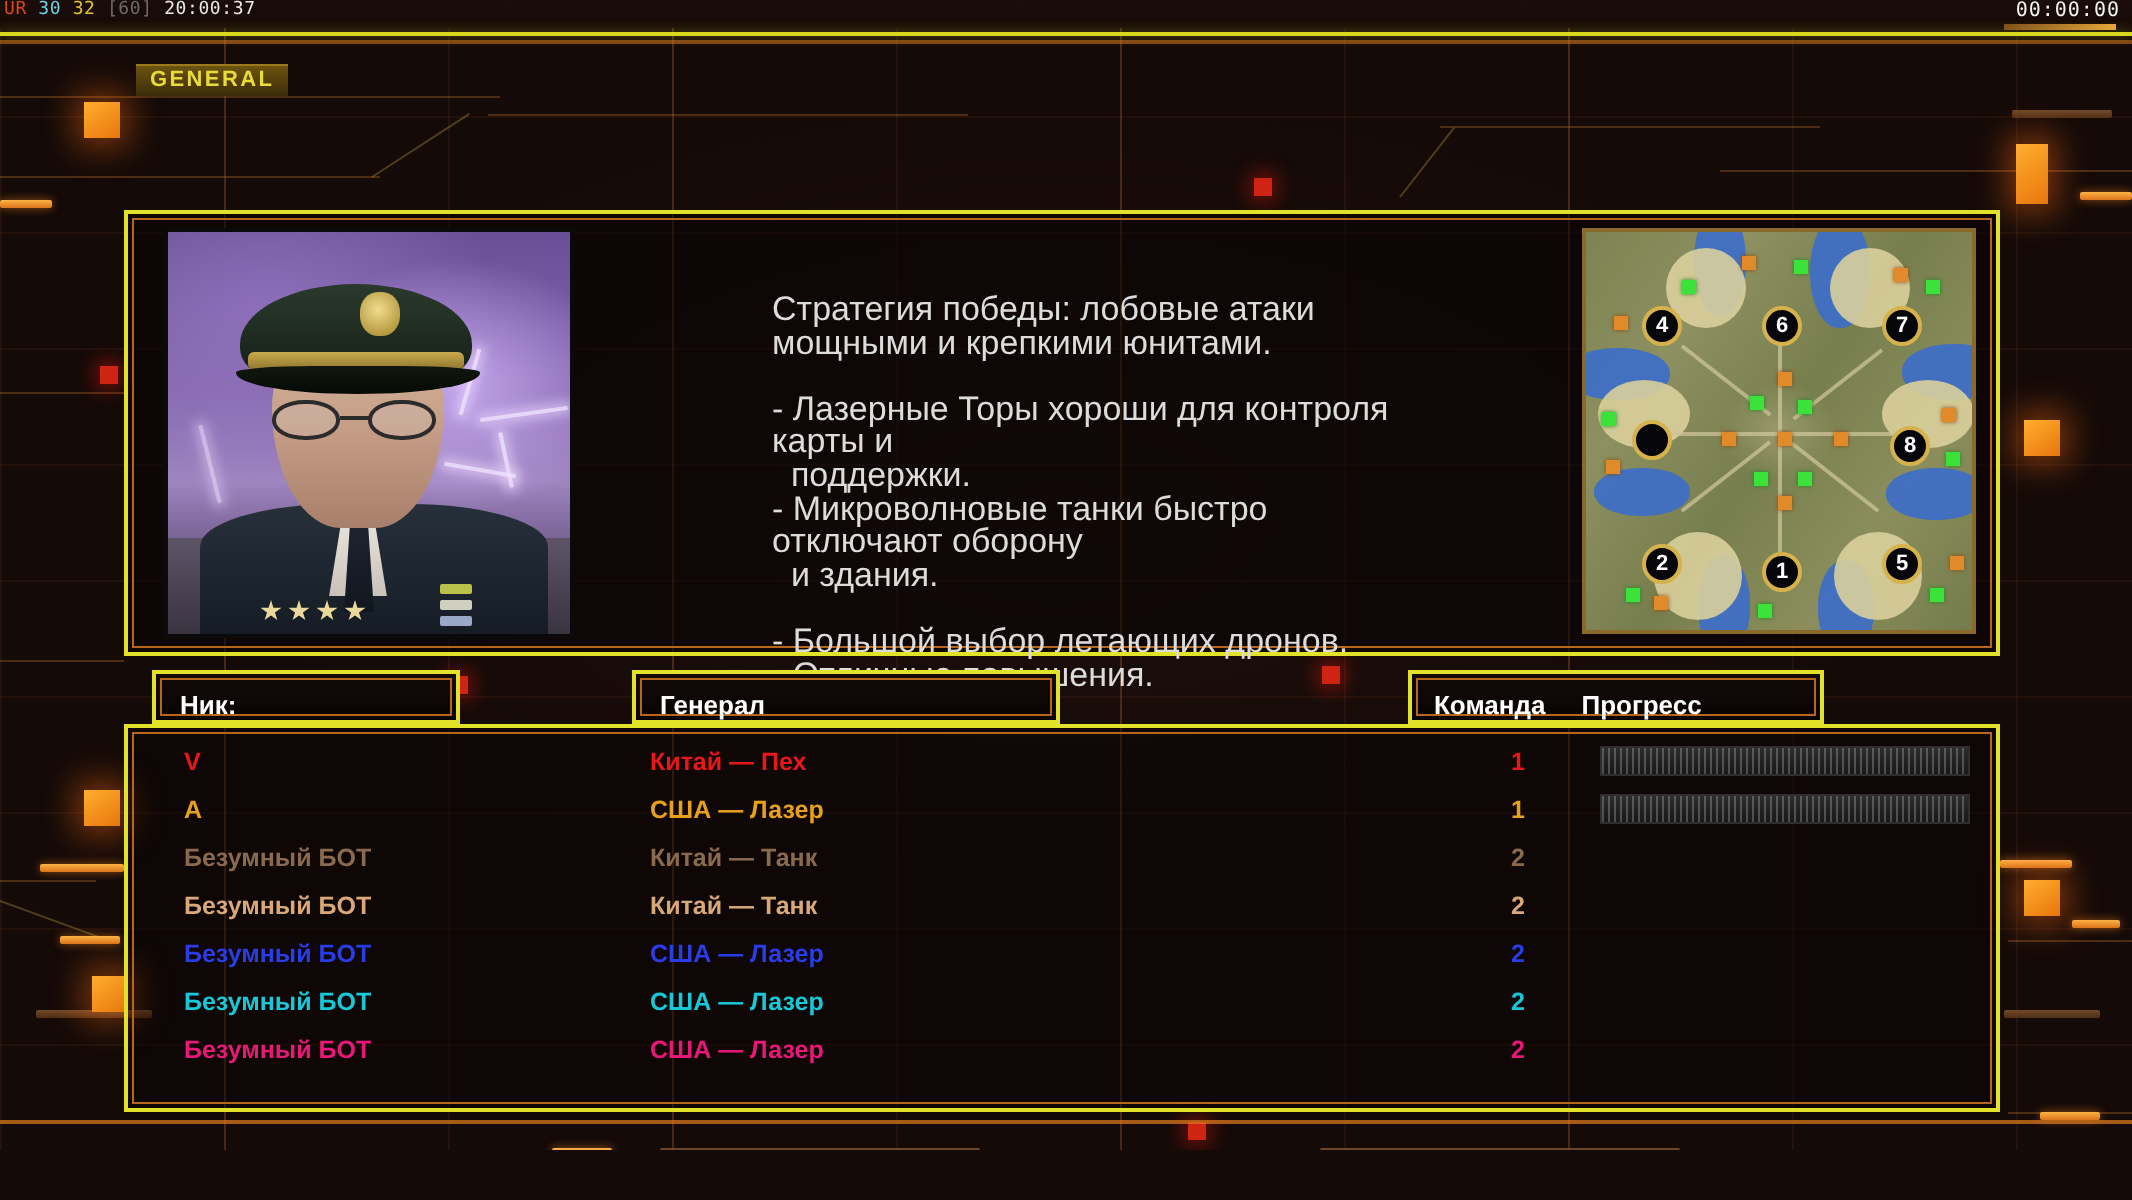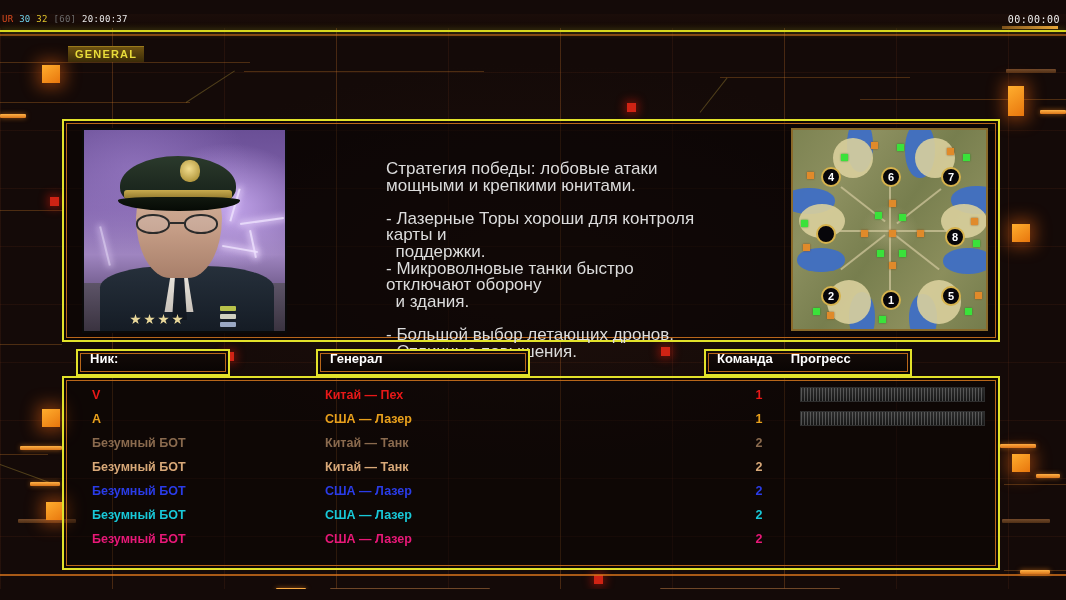--- a/index.html
+++ b/index.html
@@ -9,21 +9,20 @@
     overflow: hidden;
     font-family: "Liberation Sans", sans-serif;
   }
   #stage {
     position: relative;
     width: 1066px; height: 575px;
     background:
       radial-gradient(ellipse 600px 300px at 50% 45%, #1d0f0b 0%, #140a08 70%),
       #120907;
     overflow: hidden;
-    margin-top: 14px;
   }
 
   
   .bg-grid {
     position: absolute; inset: 0;
     background-image:
       linear-gradient(to right, rgba(160,70,35,0.13) 1px, transparent 1px),
       linear-gradient(to bottom, rgba(160,70,35,0.10) 1px, transparent 1px);
     background-size: 112px 58px;
     pointer-events: none;
@@ -204,21 +203,21 @@
   .start.empty { color: transparent; }
   .res { position:absolute; width:7px; height:7px; }
   .res.green { background:#3ae23a; box-shadow:0 0 2px #1a8a1a; }
   .res.orange { background:#e08a2a; box-shadow:0 0 2px #8a4a10; }
 
   
   .colhead {
     position:absolute; height:27px;
     border:2px solid #e2e22a;
     background: linear-gradient(to bottom,#140b08,#080403);
-    display:flex; align-items:flex-start;
+    display:flex; align-items:flex-end;
   }
   .colhead .inner-line { position:absolute; inset:2px; border:1px solid #b8661a; }
   .colhead span { position:relative; color:#fff; font-size:13px; font-weight:bold; }
 
   
   .table-box {
     position:absolute; left:62px; top:362px; width:938px; height:194px;
     border:2px solid #e2e22a;
     background: rgba(6,3,2,0.4);
   }

